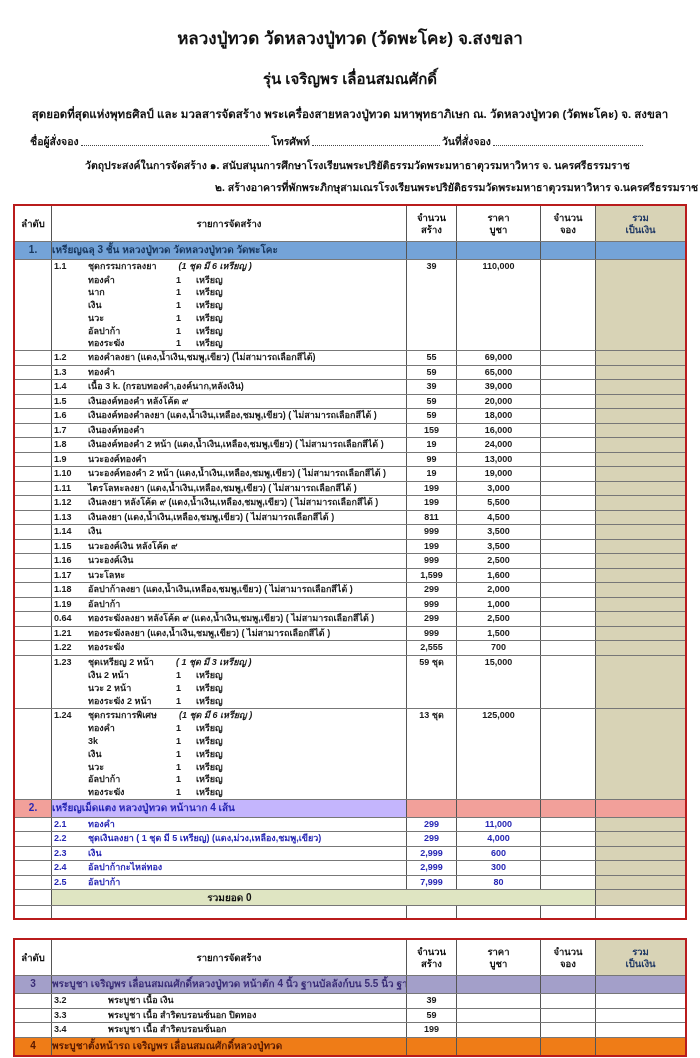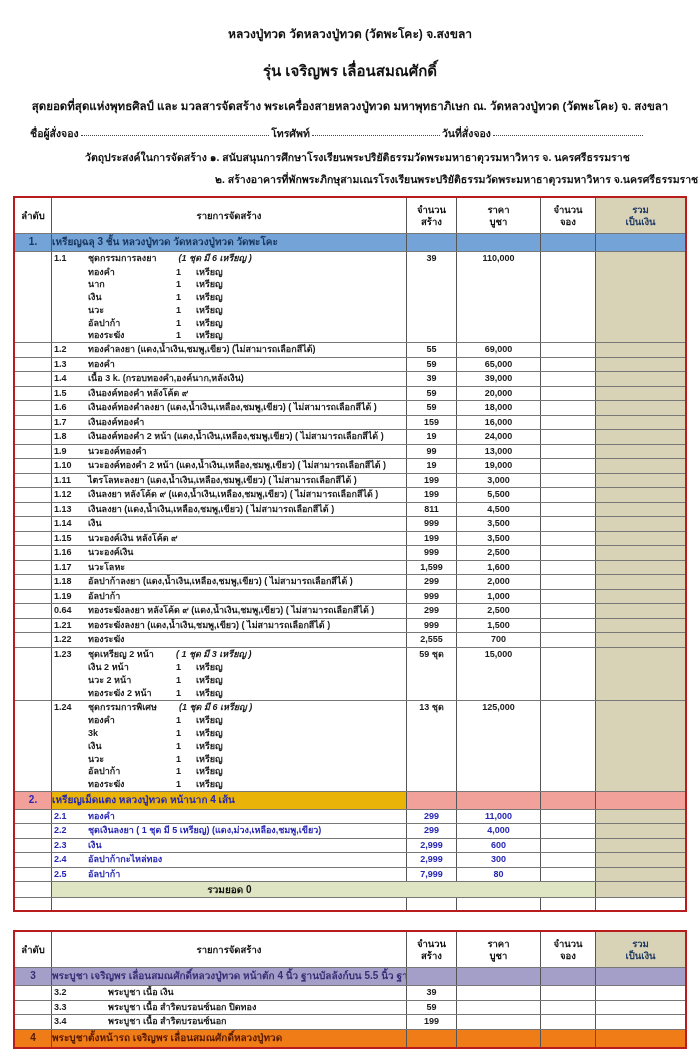--- a/index.html
+++ b/index.html
@@ -1,24 +1,24 @@
 <!DOCTYPE html>
 <html><head>
 <meta charset="utf-8">
 <style>
   html,body{margin:0;padding:0;background:#fff;}
   body{width:700px;height:1058px;font-family:"Liberation Sans",sans-serif;color:#111;position:relative;}
   .page{width:700px;height:1058px;background:#fff;overflow:hidden;}
 
   
   .hdr{text-align:center;}
-  .t1{font-size:12px;font-weight:700;padding-top:24px;}
+  .t1{font-size:17px;font-weight:700;padding-top:24px;}
   .t2{font-size:15px;font-weight:700;padding-top:16px;}
   .sub{font-size:11.5px;font-weight:700;padding-top:14px;}
-  .formline{display:flex;align-items:flex-start;font-size:10.5px;font-weight:700;margin:10px 55px 0 30px;}
+  .formline{display:flex;align-items:center;font-size:10.5px;font-weight:700;margin:10px 55px 0 30px;}
   .dots{flex:1;border-bottom:1.3px dotted #444;margin:0 2px 2px 2px;height:10px;}
   .dots.d1{max-width:225px;} .dots.d2{max-width:128px;} .dots.d3{max-width:150px;}
   .purp1{font-size:10.5px;font-weight:700;padding:7px 0 0 85px;}
   .purp2{font-size:10.5px;font-weight:700;padding:5px 0 0 215px;}
 
   
   .otable{width:670px;margin:8px auto 0 auto;border:2px solid #b91c1c;}
   .trow{display:grid;grid-template-columns:37px 355px 50px 84px 55px 1fr;border-top:1px solid #777;}
   .trow:first-child{border-top:none;}
   .c{border-right:1px solid #555;box-sizing:border-box;font-size:9px;font-weight:600;line-height:13.5px;overflow:hidden;}
@@ -492,21 +492,21 @@
               <span class="sunit">เหรียญ</span>
             </div>
           </div>
           <div class="c cqty" style="color: rgb(26, 26, 26);">13 ชุด</div>
           <div class="c cprice" style="color: rgb(26, 26, 26);">125,000</div>
           <div class="c cbook"></div>
           <div class="c tan"></div>
         </div>
         <div class="trow secrow">
           <div class="c cno" style="background: rgb(242, 160, 154); color: rgb(38, 38, 180);">2.</div>
-          <div class="c" style="background: #eab308; color: rgb(38, 38, 180);">เหรียญเม็ดแตง หลวงปู่ทวด หน้านาก 4 เส้น</div>
+          <div class="c" style="background: #c4b5fd; color: rgb(38, 38, 180);">เหรียญเม็ดแตง หลวงปู่ทวด หน้านาก 4 เส้น</div>
           <div class="c" style="background: rgb(242, 160, 154); color: rgb(38, 38, 180);"></div>
           <div class="c" style="background: rgb(242, 160, 154); color: rgb(38, 38, 180);"></div>
           <div class="c" style="background: rgb(242, 160, 154); color: rgb(38, 38, 180);"></div>
           <div class="c" style="background: rgb(242, 160, 154); color: rgb(38, 38, 180);"></div>
         </div>
         <div class="trow">
           <div class="c cno"></div>
           <div class="c" style="color: rgb(38, 38, 180);">
             <div class="descline">
               <span class="rno">2.1</span>

